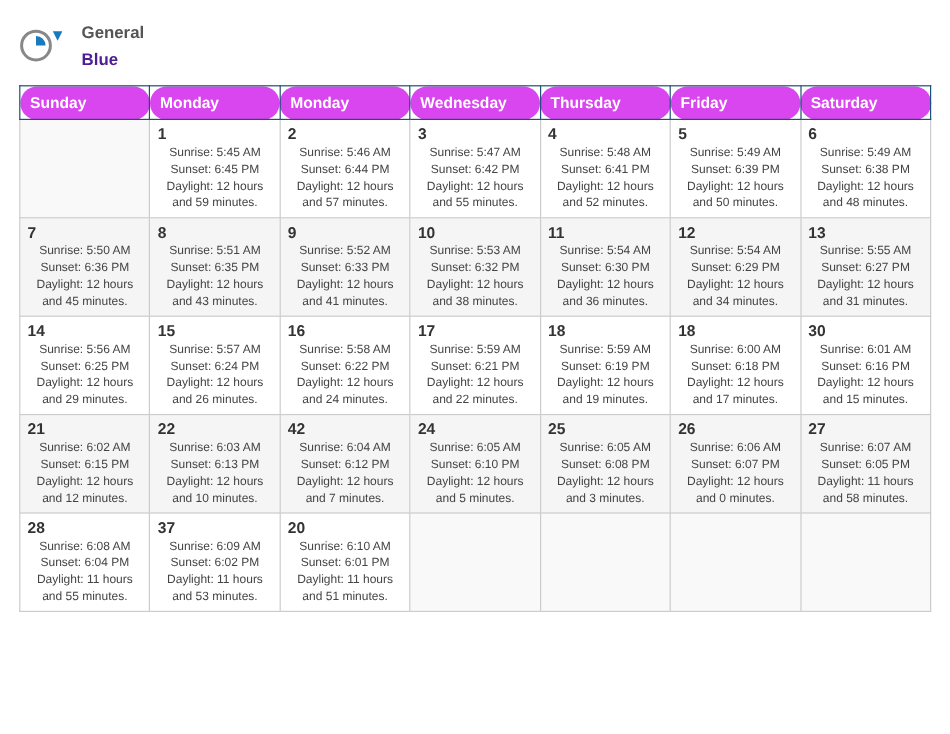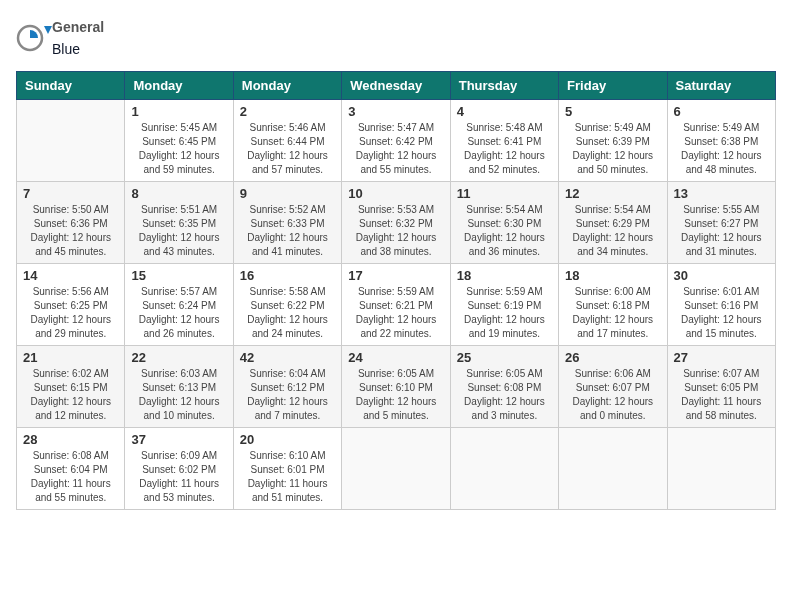--- a/index.html
+++ b/index.html
@@ -43,37 +43,37 @@
       color: #333;
       width: 108px;
       min-height: 80px;
       background: #fff;
     }
     .calendar td.empty { background: #f9f9f9; }
     .day-number { font-size: 13px; font-weight: bold; color: #333; margin-bottom: 2px; }
     .day-info { font-size: 10px; color: #444; line-height: 1.4; text-align: center; }
     tr:nth-child(odd) td { background: #fff; }
     tr:nth-child(even) td { background: #f5f5f5; }
-    .calendar thead tr th { background: #0f766e; }
+    .calendar thead tr th { background: #d946ef; border-radius: 14px; }
   </style>
 </head>
 <body>
 
 <div class="header-area">
   <div class="logo">
   <div style="display:flex;flex-direction:column;align-items:flex-start;line-height:1.2">
-    <div style="display:flex;align-items:center;gap:0">
+    <div style="display:flex;align-items:center;gap:16px">
       <svg width="36" height="36" viewBox="0 0 36 36">
         <circle cx="14" cy="18" r="12" fill="none" stroke="#888" stroke-width="2.5"></circle>
         <path d="M14 10 A8 8 0 0 1 22 18 L14 18 Z" fill="#1a7abf"></path>
         <polygon points="28,6 36,6 32,14" fill="#1a7abf"></polygon>
       </svg>
       <div>
         <span style="font-size:14px;font-weight:bold;color:#555">General</span><br>
-        <span style="font-size:14px;font-weight:normal;color:#0f172a">Blue</span>
+        <span style="font-size:14px;font-weight:bold;color:#4c1d95">Blue</span>
       </div>
     </div>
   </div>
 </div>
   <div class="title-area">
     <div class="month-title"></div>
     <div class="location"></div>
   </div>
 </div>
 

